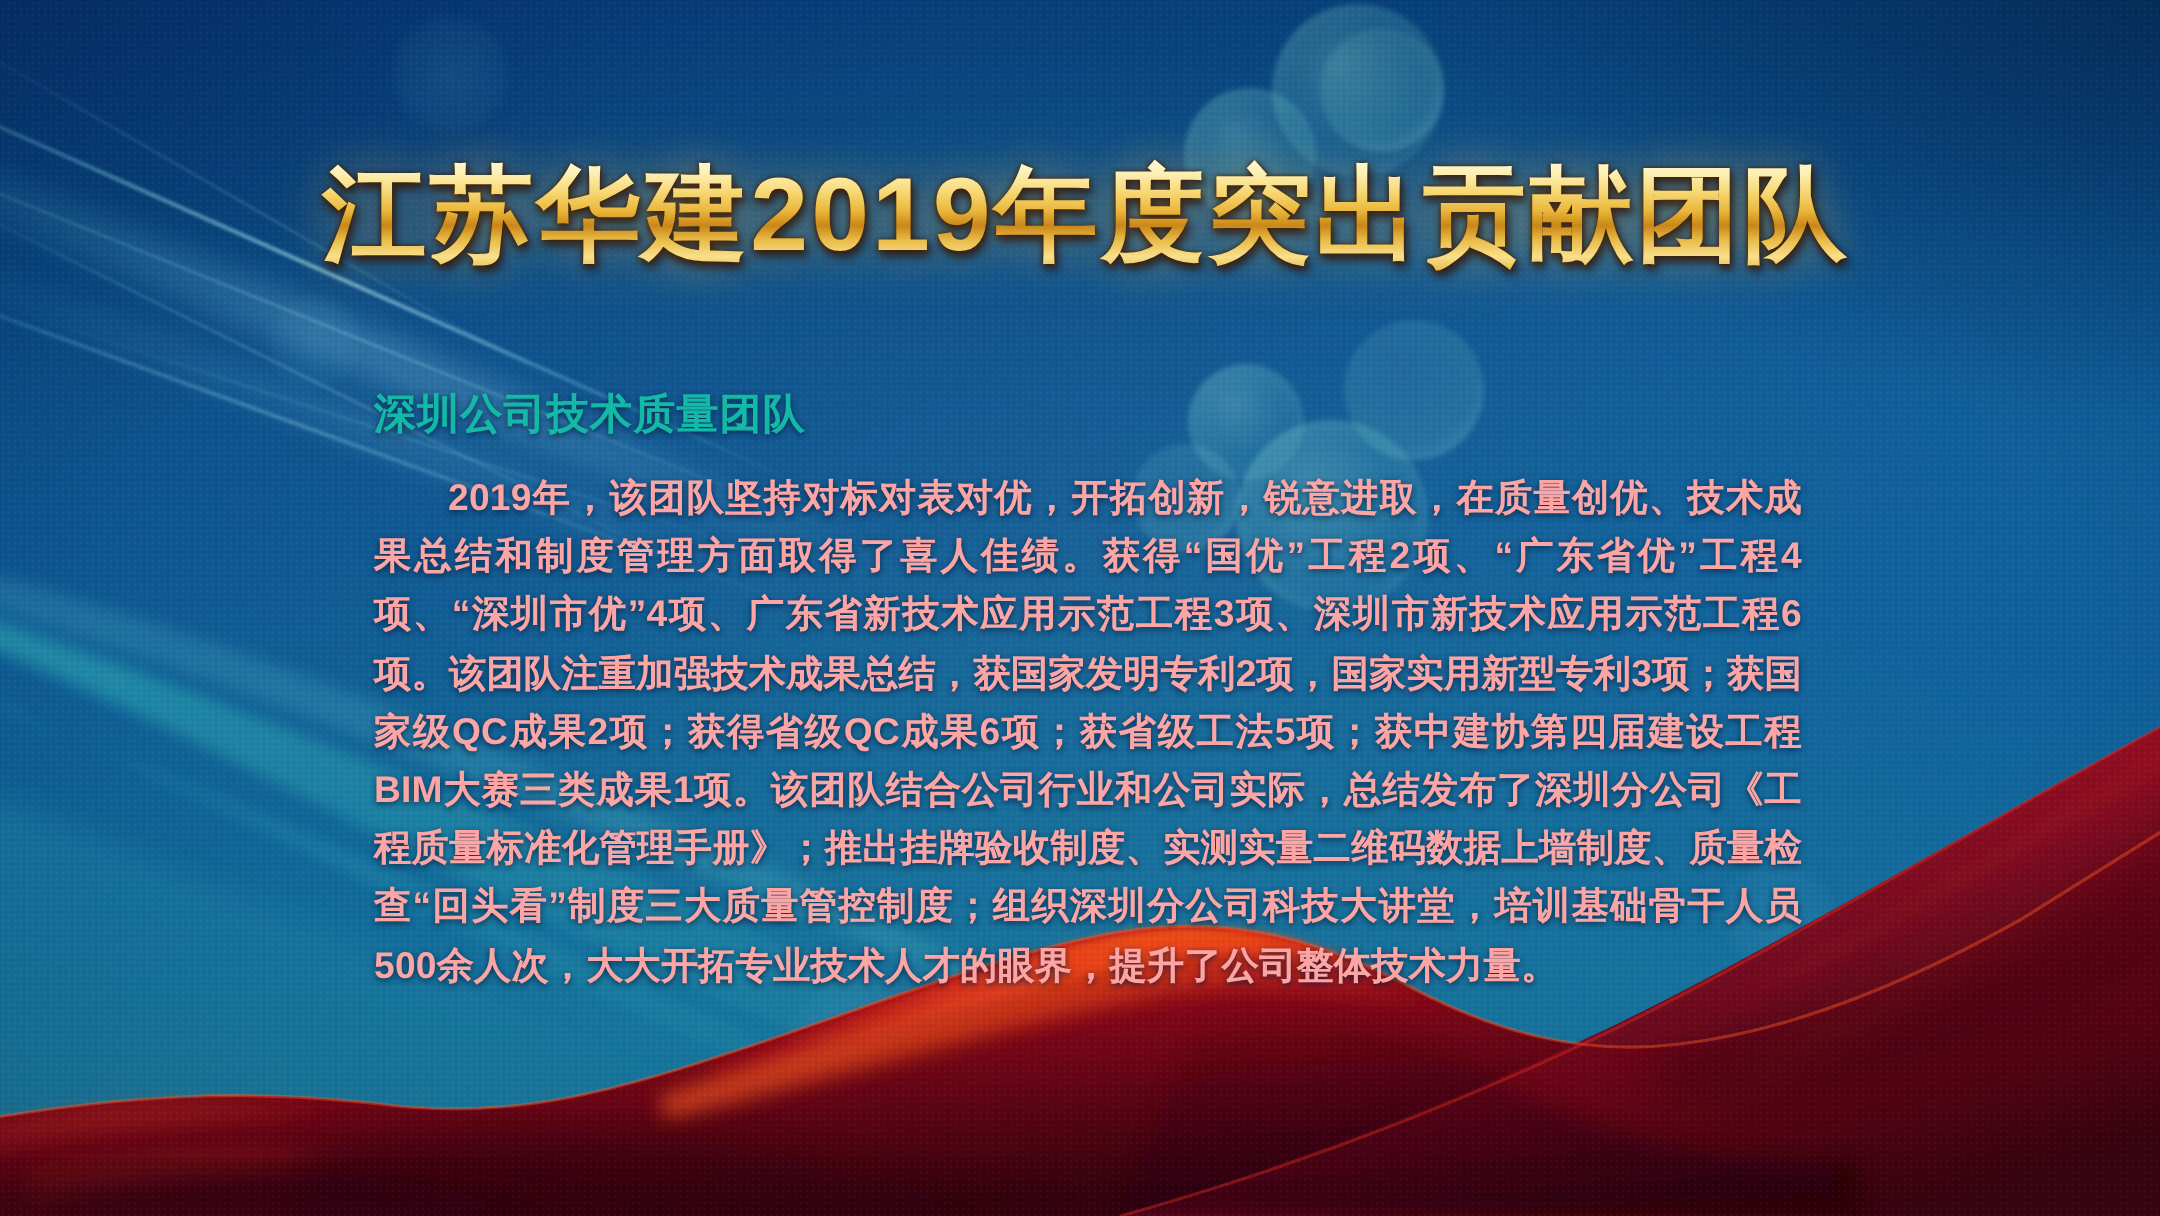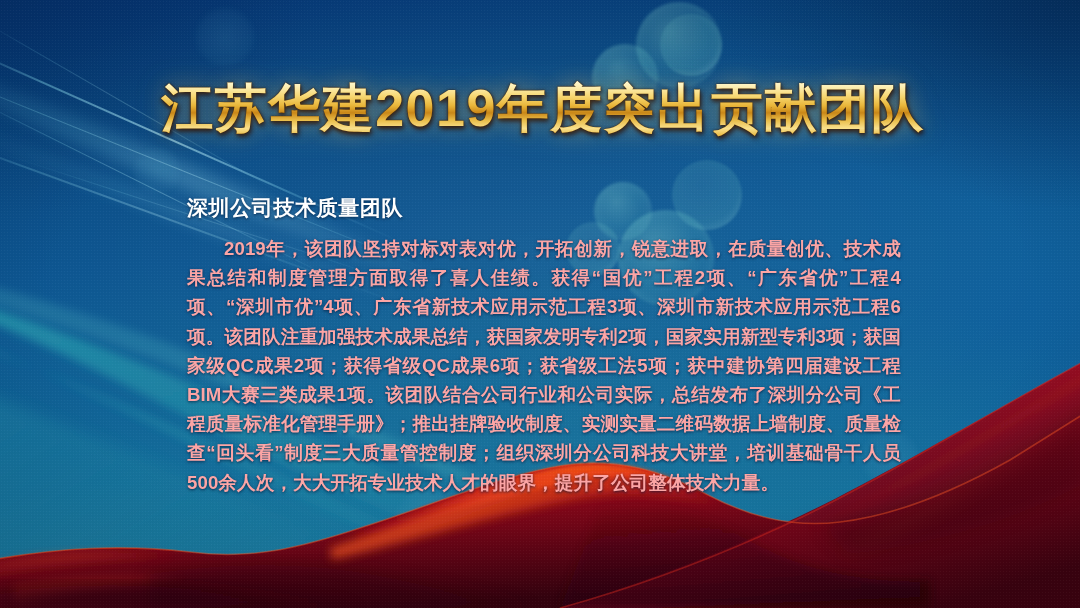--- a/index.html
+++ b/index.html
@@ -175,21 +175,21 @@
       2px 3px 5px rgba(10,22,50,0.85),
       0 0 22px rgba(255,190,70,0.22);
     z-index: 0;
   }
   .subtitle {
     position: absolute;
     left: 184px; top: 194px;
     font-size: 21px;
     line-height: 28px;
     font-weight: bold;
-    color: #ffffff;
+    color: #14b8a6;
     letter-spacing: 0.6px;
     text-shadow: 0 1px 3px rgba(2,24,56,0.75);
   }
   .body {
     position: absolute;
     left: 184px; top: 234px;
     width: 714px;
     font-size: 18.6px;
     line-height: 29.2px;
     font-weight: bold;

